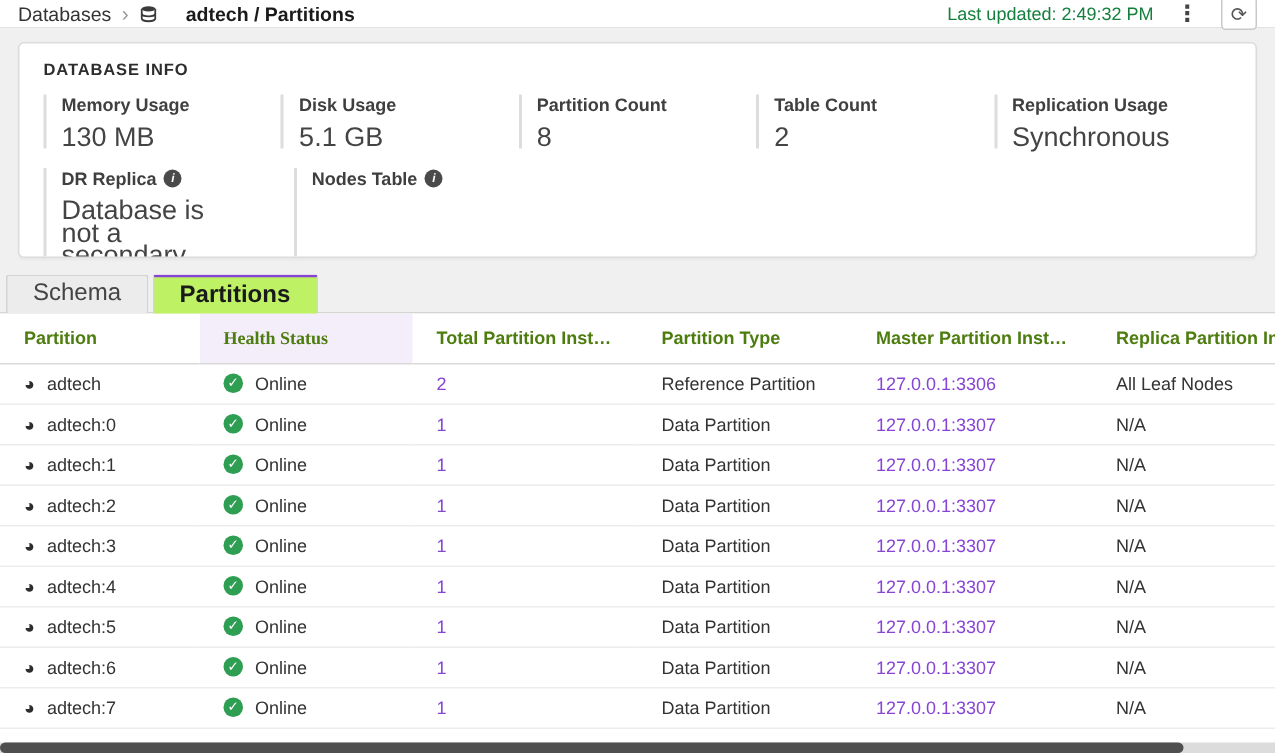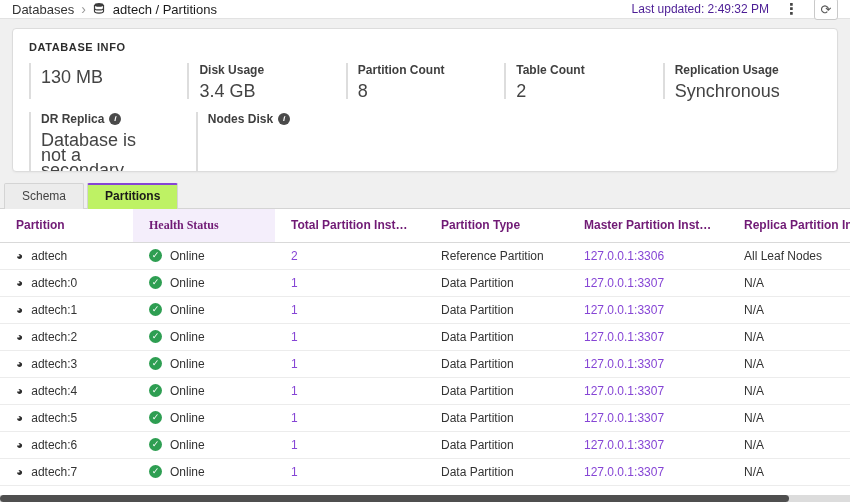--- a/index.html
+++ b/index.html
@@ -17,23 +17,23 @@
     height: 19px;
     background: #fff;
     border-bottom: 1px solid #e2e2e2;
     display: flex;
     align-items: center;
     padding: 2px 12px;
     font-size: 13px;
   }
   .crumb-root { color: #333; cursor: pointer; }
   .crumb-sep { color: #999; margin: 0 7px; font-size: 14px; }
-  .crumb-current { font-weight: 400; color: #1a1a1a; display: flex; gap: 8px; }
+  .crumb-current { font-weight: 700; color: #1a1a1a; display: flex; align-items: center; gap: 19px; }
   .topbar-right { margin-left: auto; display: flex; align-items: center; gap: 12px; }
-  .last-updated { color: #4c1d95; font-size: 12px; }
+  .last-updated { color: #15803d; font-size: 12px; }
   .kebab { color: #444; font-size: 15px; font-weight: 700; cursor: pointer; padding: 0 3px; }
   .refresh-btn {
     width: 24px; height: 22px;
     border: 1px solid #c9c9c9; border-radius: 3px;
     background: #fff; cursor: pointer;
     display: flex; align-items: center; justify-content: center;
     font-size: 13px; color: #555; line-height: 1;
   }
 
   
@@ -74,21 +74,21 @@
     background: #f0f0f0;
     border-bottom: 1px solid #d4d4d4;
     display: flex;
     align-items: flex-end;
     padding-left: 4px;
     height: 27px;
   }
   .tab {
     height: 26px; line-height: 24px;
     padding: 0 17px;
-    font-size: 12px; color: #444;
+    font-size: 16px; color: #444;
     background: #ececec;
     border: 1px solid #d4d4d4;
     border-bottom: none;
     border-radius: 2px 2px 0 0;
     margin-right: 3px;
     margin-bottom: -1px;
     cursor: pointer;
   }
   .tab.active {
     background: #bef264;
@@ -103,21 +103,21 @@
   table { border-collapse: collapse; table-layout: fixed; width: 920px; }
   th, td {
     text-align: left;
     padding: 0 16px;
     font-size: 12px;
     white-space: nowrap; overflow: hidden; text-overflow: ellipsis;
   }
   thead th {
     height: 33px;
     font-weight: 700;
-    color: #701a75;
+    color: #4d7c0f;
     border-bottom: 1px solid #d9d9d9;
     cursor: pointer;
     background: #fff;
   }
   thead th.sorted { background: #f4eefb; font-family: Liberation Serif, serif; }
   tbody td { height: 27px; border-bottom: 1px solid #ececec; color: #333; }
   .cell-flex { display: flex; align-items: center; gap: 8px; min-width: 0; }
   .pie-icon { font-size: 12px; color: #2d2d2d; line-height: 1; flex: 0 0 auto; }
   .check-icon {
     width: 13px; height: 13px; border-radius: 50%;
@@ -163,25 +163,26 @@
     </button>
   </span>
 </div>
 
 <div class="card-wrap">
   <div class="card">
     <div class="card-title">DATABASE INFO</div>
 
     <div class="stats">
       <div class="stat">
+        <div class="stat-label">Memory Usage</div>
         <div class="stat-value">130 MB</div>
       </div>
       <div class="stat">
         <div class="stat-label">Disk Usage</div>
-        <div class="stat-value">3.4 GB</div>
+        <div class="stat-value">5.1 GB</div>
       </div>
       <div class="stat">
         <div class="stat-label">Partition Count</div>
         <div class="stat-value">8</div>
       </div>
       <div class="stat">
         <div class="stat-label">Table Count</div>
         <div class="stat-value">2</div>
       </div>
       <div class="stat">
@@ -193,21 +194,21 @@
     <div class="stats second">
       <div class="stat">
         <div class="stat-label">
           <span>DR Replica</span>
           <span class="info-dot">i</span>
         </div>
         <div class="stat-value" style="white-space:normal;">Database is not a secondary replica</div>
       </div>
       <div class="stat">
         <div class="stat-label">
-          <span>Nodes Disk</span>
+          <span>Nodes Table</span>
           <span class="info-dot">i</span>
         </div>
       </div>
       <div class="stat empty"></div>
       <div class="stat empty"></div>
       <div class="stat empty"></div>
     </div>
   </div>
 </div>
 

